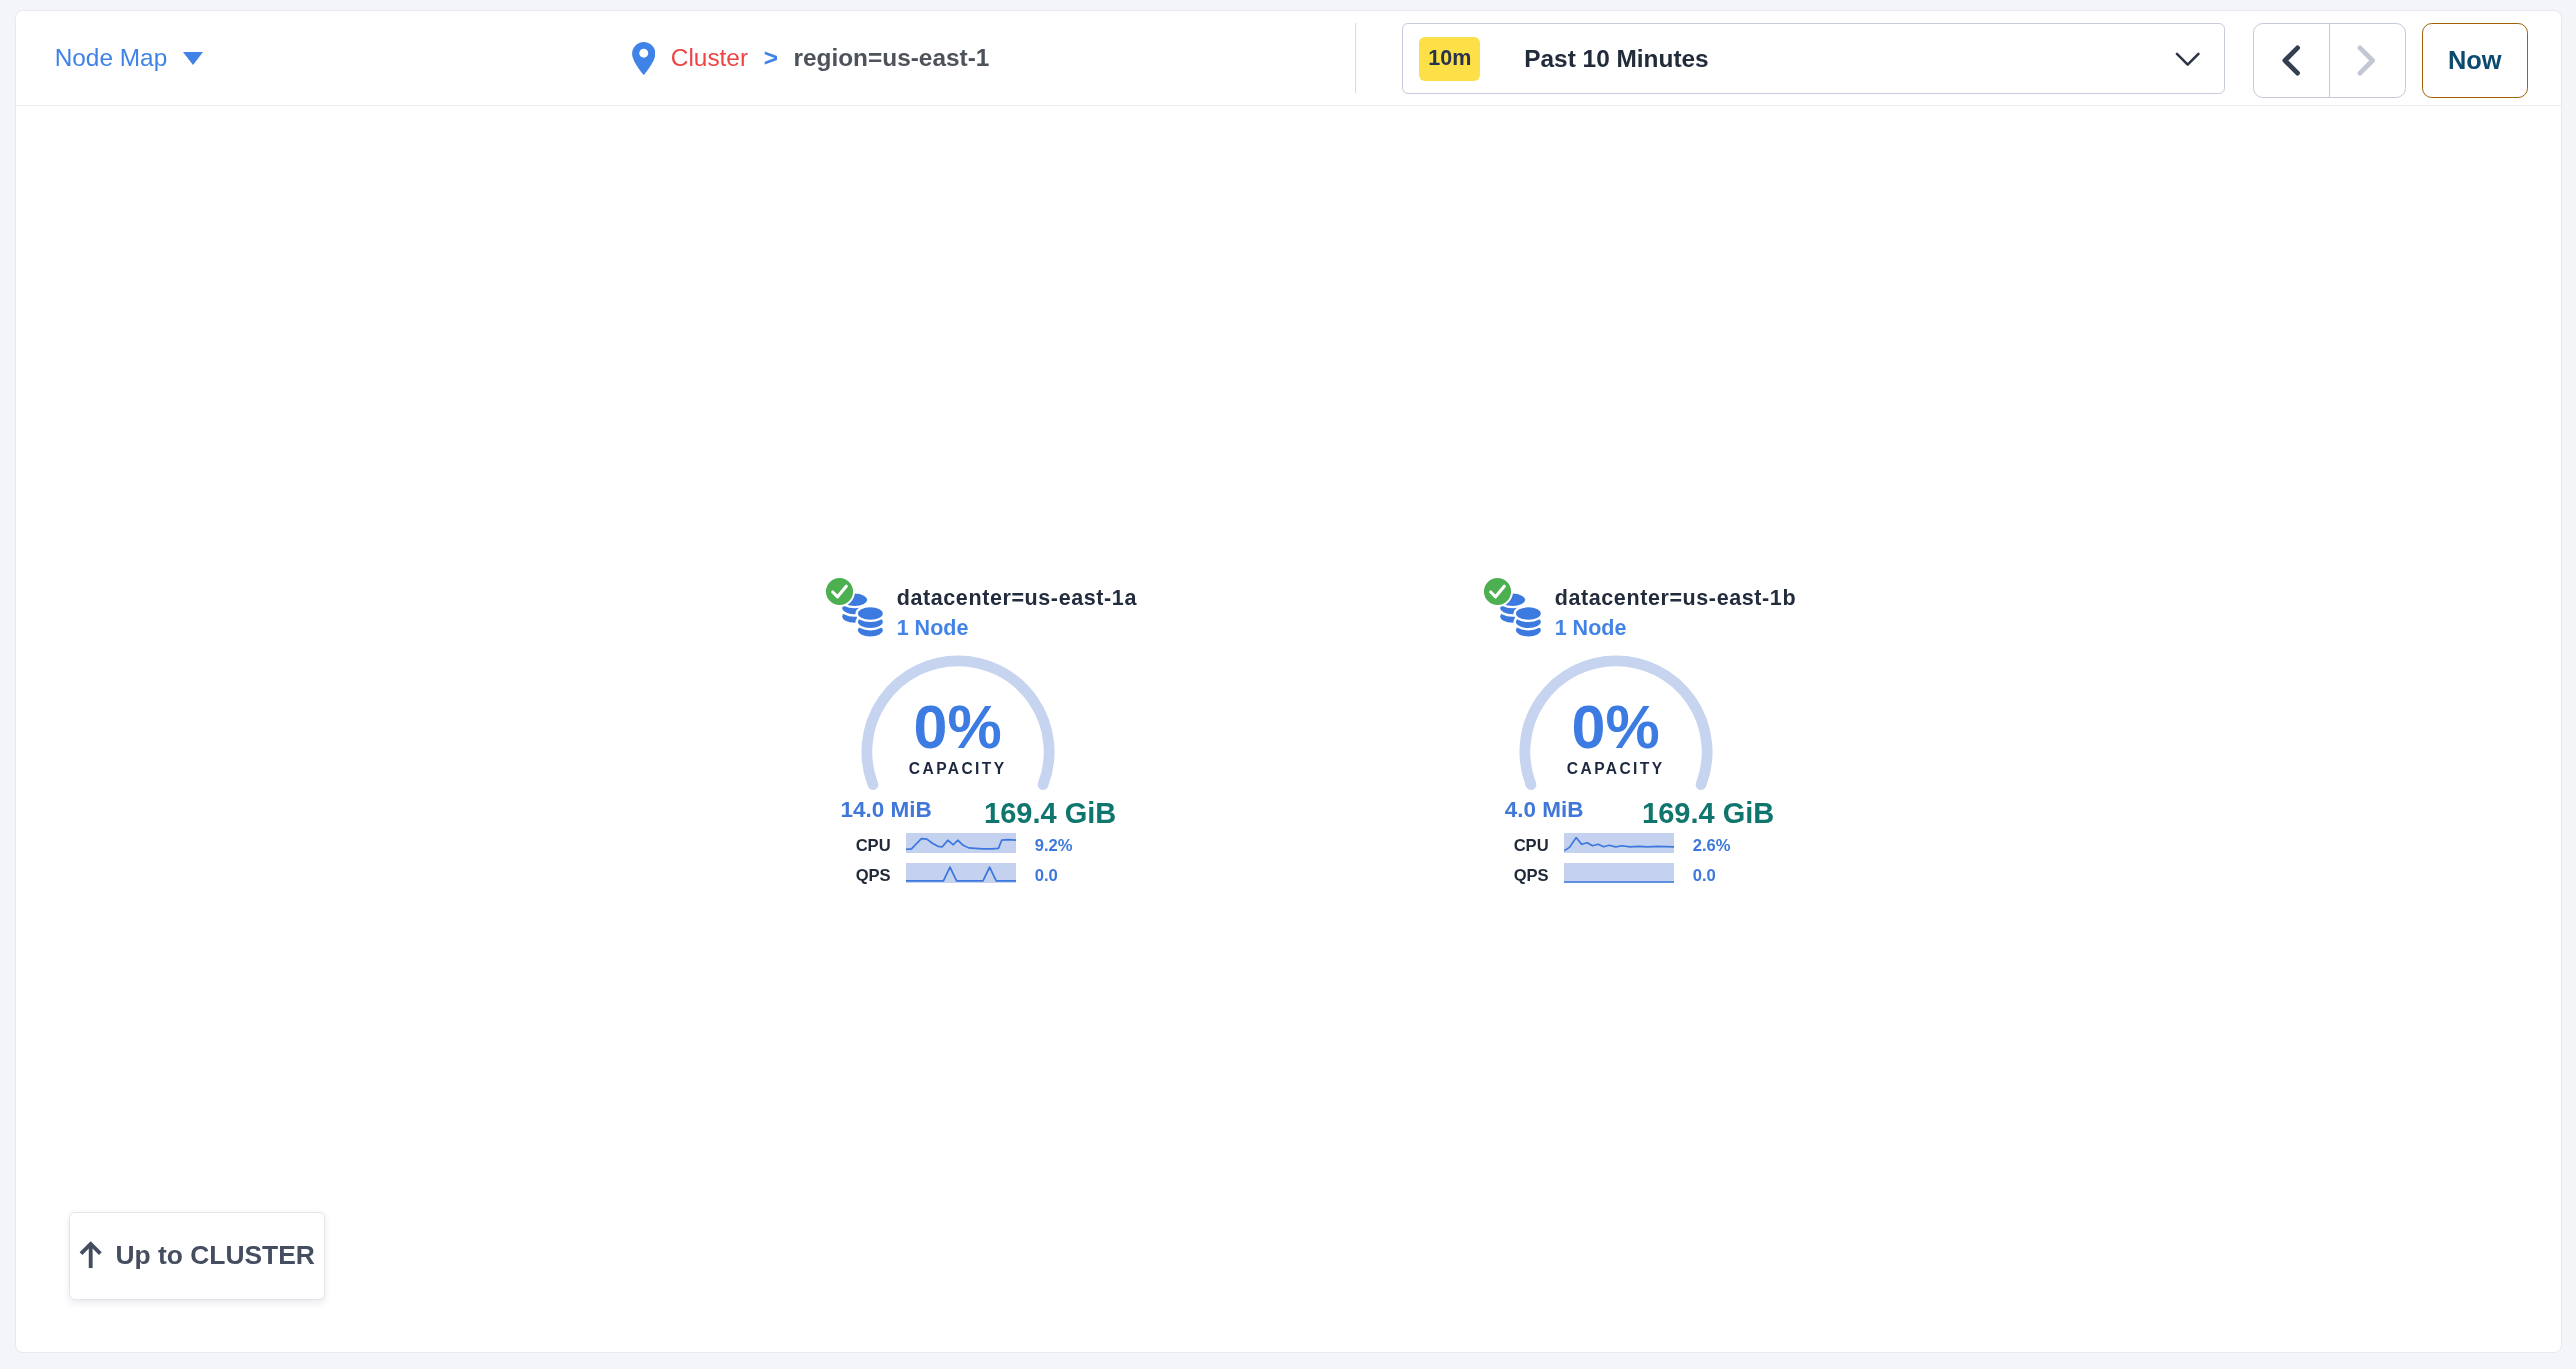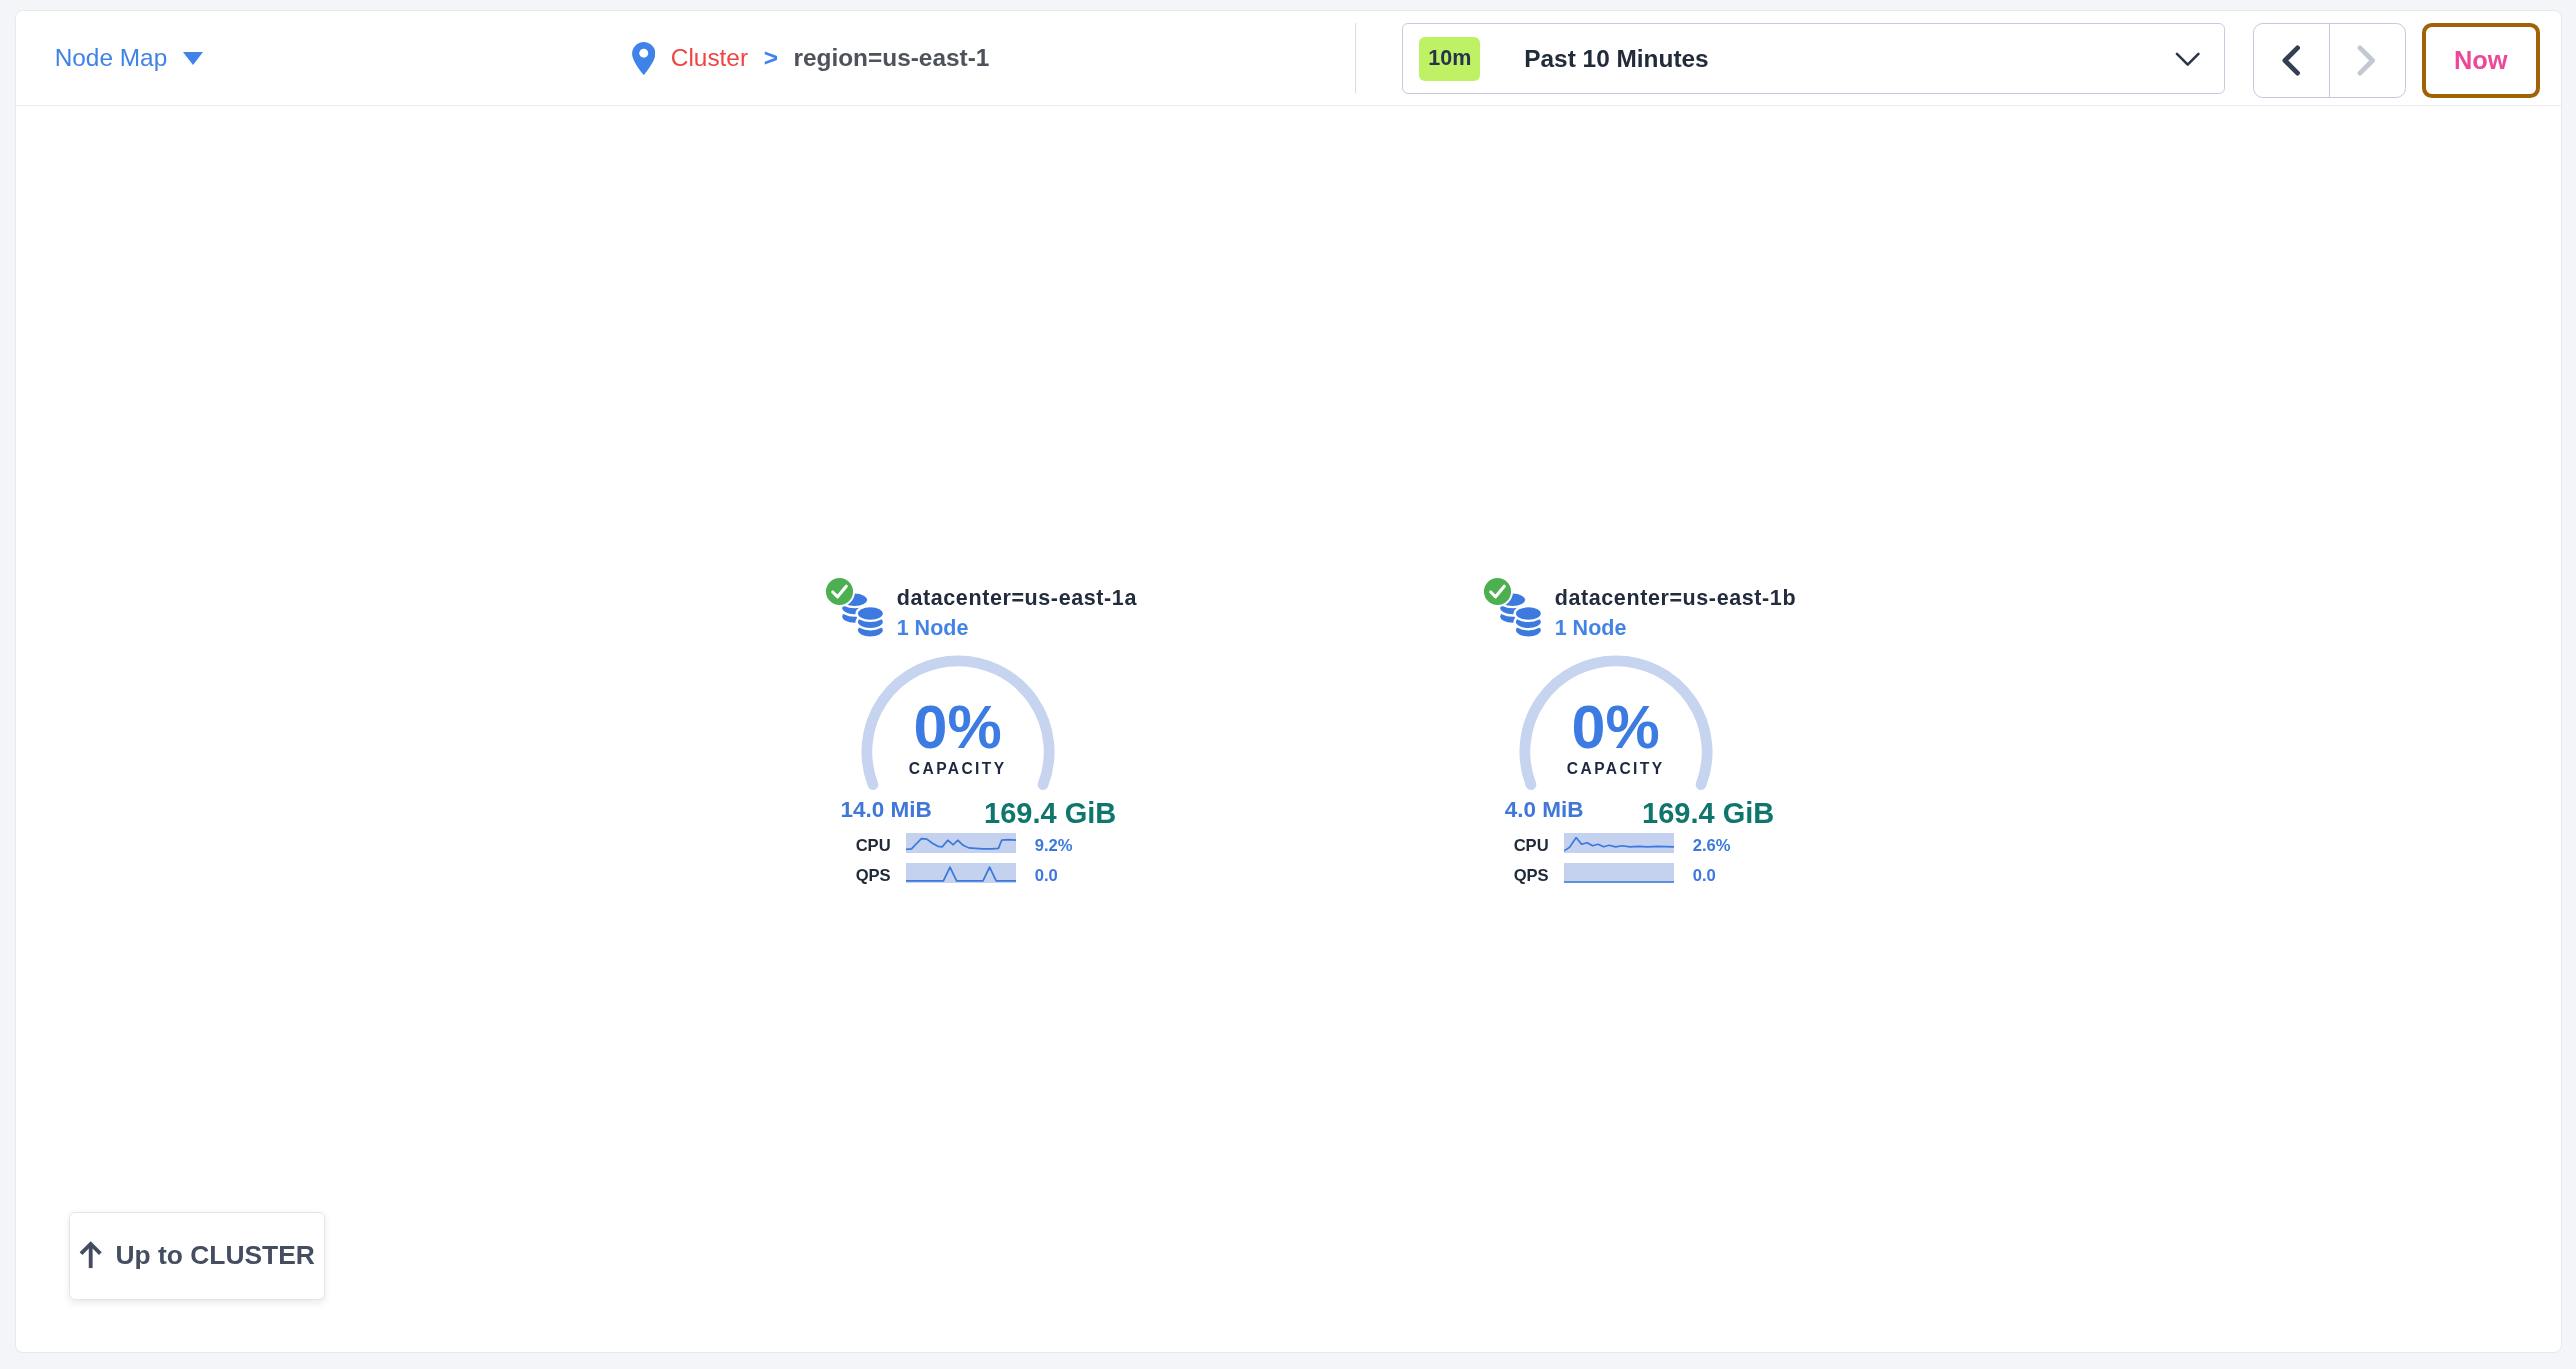--- a/index.html
+++ b/index.html
@@ -37,40 +37,40 @@
   .breadcrumb .current { font-size:24.4px; font-weight:600; color:#4d525b; }
   .header-divider {
     position:absolute; left:1339px; top:12.7px; width:1px; height:70px; background:#d9dce6;
   }
   .time-widget {
     position:absolute; left:1386px; top:12.7px; width:823px; height:71px;
     border:1px solid #c6ccdd; border-radius:5.9px; background:#fff;
     display:flex; align-items:center; cursor:pointer;
   }
   .time-badge {
-    margin-left:16.6px; width:61px; height:44px; background:#bef264; border-radius:5.9px;
+    margin-left:16.6px; width:61px; height:44px; background:#fde047; border-radius:5.9px;
     display:flex; align-items:center; justify-content:center;
     font-size:21.5px; font-weight:700; color:#28324a;
   }
   .time-label { margin-left:44px; font-size:24.4px; font-weight:700; color:#222b3a; }
   .time-chevron { position:absolute; right:23.5px; top:28px; }
   .nav-group {
     position:absolute; left:2237px; top:12.7px; width:153px; height:75px;
     border:1px solid #c3c9da; border-radius:9.8px; background:#fff;
     display:flex; overflow:hidden;
   }
   .nav-btn {
     flex:1; display:flex; align-items:center; justify-content:center; cursor:pointer;
   }
   .nav-btn.prev { border-right:1px solid #c3c9da; }
   .now-btn {
-    position:absolute; left:2406px; top:12.7px; width:118px; height:75px;
-    border:4px solid #a16207; border-radius:9.8px; background:#fff;
+    position:absolute; left:2406px; top:12.7px; width:106px; height:75px;
+    border:1px solid #a16207; border-radius:9.8px; background:#fff;
     display:flex; align-items:center; justify-content:center;
-    font-size:25.4px; font-weight:700; color:#ec4899; cursor:pointer;
+    font-size:25.4px; font-weight:700; color:#0c4a6e; cursor:pointer;
   }
   
   .dc-module { position:absolute; width:352px; height:337px; cursor:pointer; }
   .dc-module.m1 { left:751px; top:555px; }
   .dc-module.m2 { left:1409px; top:555px; }
   .status-badge { position:absolute; left:57px; top:9.8px; width:31px; height:31px; z-index:2; }
   .db-icon { position:absolute; left:70px; top:23.5px; width:53px; height:53px; z-index:1; }
   .dc-title {
     position:absolute; left:130px; top:20.5px; font-size:21.5px; font-weight:700;
     color:#232c3d; letter-spacing:0.6px; white-space:nowrap;

